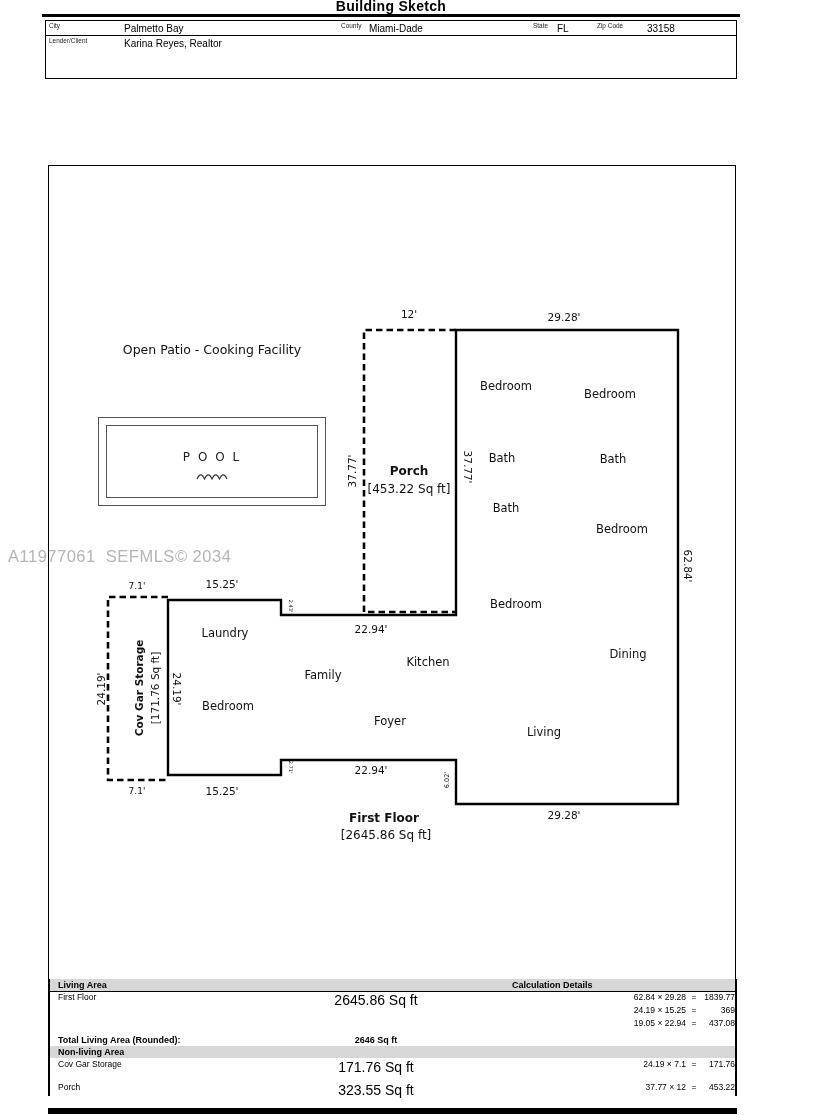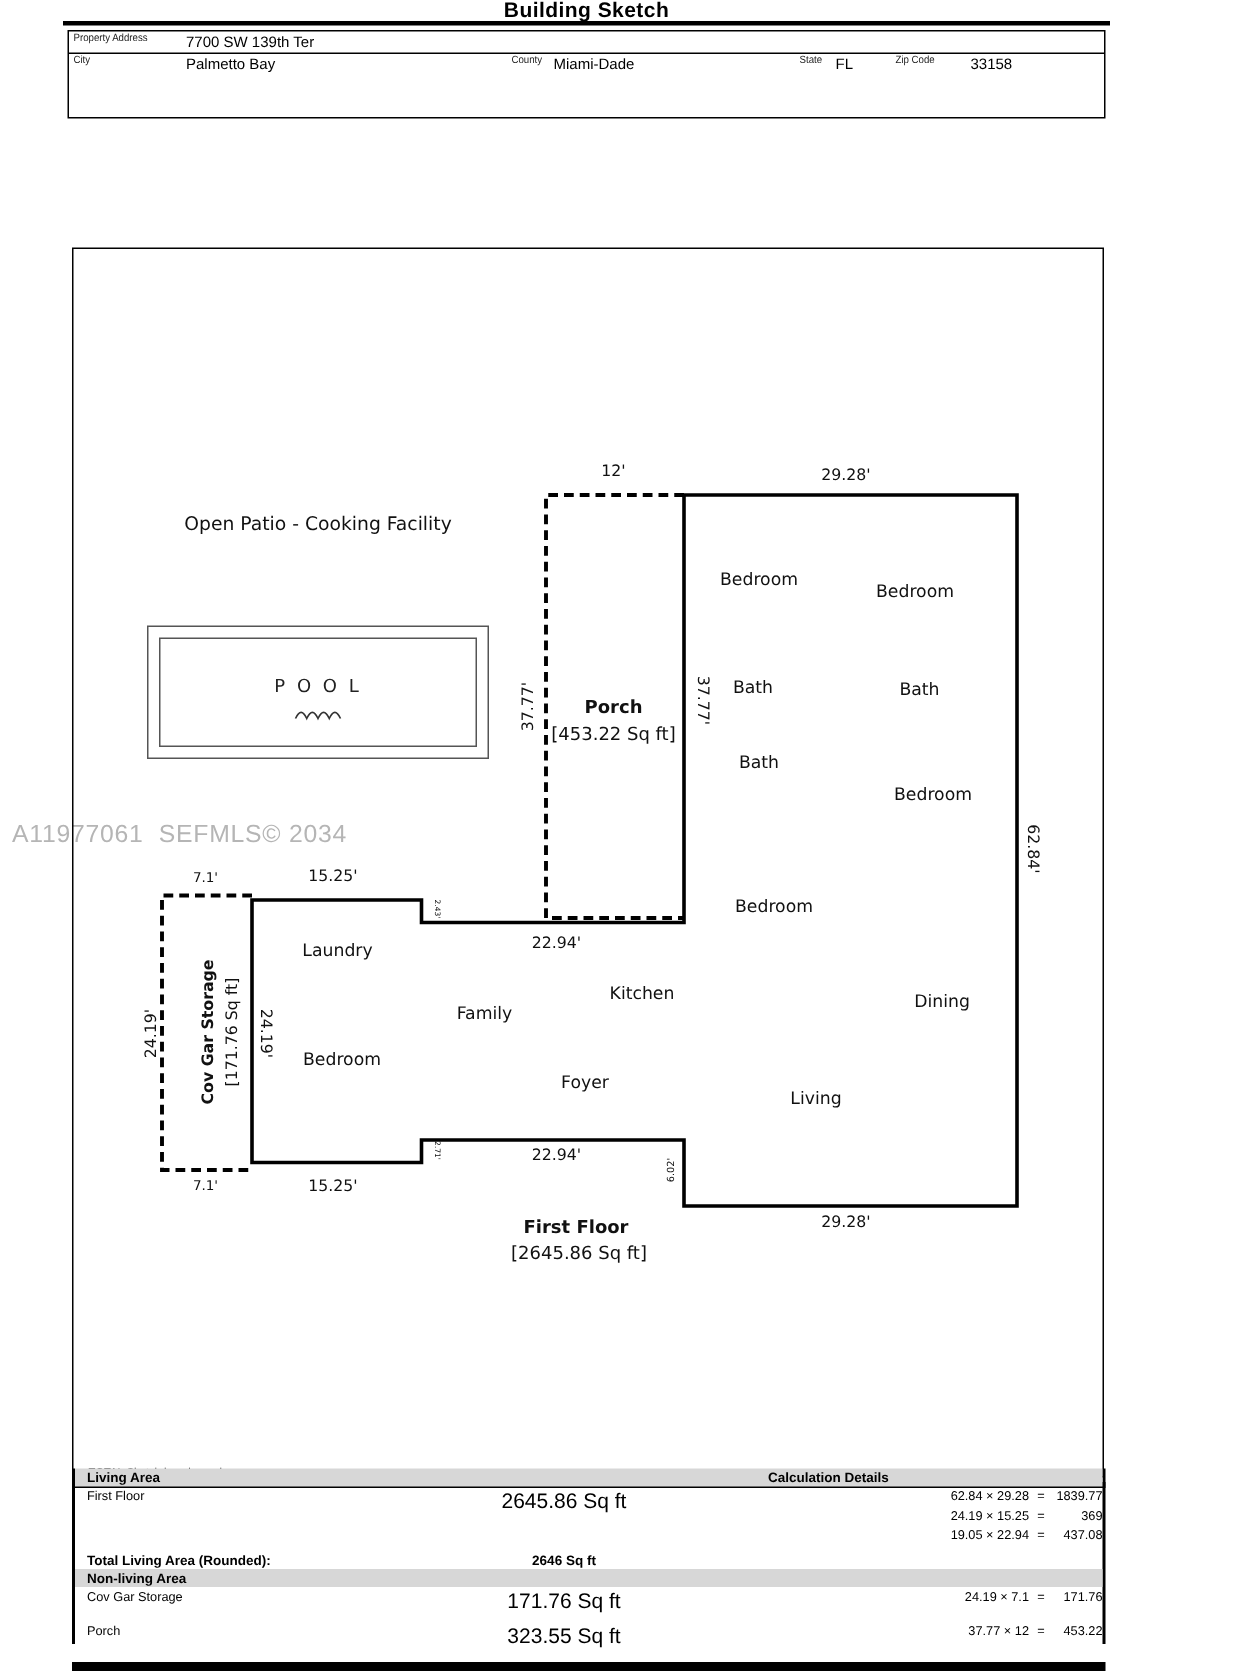--- a/index.html
+++ b/index.html
@@ -55,32 +55,32 @@
   .fcalc .val{flex:1;text-align:right;}
 </style>
 </head>
 <body>
 
 <div class="page-title">Building Sketch</div>
 <div class="title-rule"></div>
 
 <div class="info-table">
   <div class="info-row">
-    <span class="ilabel" style="left:3px;">Property Address</span>
-    <span class="ival" style="left:78px;">7700 SW 139th Ter</span>
-  </div>
-  <div class="info-row">
     <span class="ilabel" style="left:3px;">City</span>
     <span class="ival" style="left:78px;">Palmetto Bay</span>
     <span class="ilabel" style="left:295px;">County</span>
     <span class="ival" style="left:323px;">Miami-Dade</span>
     <span class="ilabel" style="left:487px;">State</span>
     <span class="ival" style="left:511px;">FL</span>
     <span class="ilabel" style="left:551px;">Zip Code</span>
     <span class="ival" style="left:601px;">33158</span>
+  </div>
+  <div class="info-row">
+    <span class="ilabel" style="left:3px;">Lender/Client</span>
+    <span class="ival" style="left:78px;">Karina Reyes, Realtor</span>
   </div>
 </div>
 
 <div class="watermark">A11977061  SEFMLS© 2034</div>
 
 <div class="sketch-box"></div>
 
 <svg class="plan-svg" width="688" height="820" viewBox="48 165 688 820">
   <polygon points="168,600 281,600 281,615 456,615 456,330 678,330 678,804 456,804 456,760 281,760 281,775 168,775" fill="none" stroke="#000" stroke-width="2.4"></polygon>
   <path d="M456,330 L364,330 L364,612 L456,612" fill="none" stroke="#000" stroke-width="2.6" stroke-dasharray="6.5,4"></path>
@@ -120,21 +120,21 @@
 <div class="lbl dim b ccw" style="left:139px;top:688px;">Cov Gar Storage</div>
 <div class="lbl dim ccw" style="left:155px;top:688px;">[171.76 Sq ft]</div>
 
 <div class="lbl room" style="left:506px;top:386px;">Bedroom</div>
 <div class="lbl room" style="left:610px;top:394px;">Bedroom</div>
 <div class="lbl room" style="left:502px;top:458px;">Bath</div>
 <div class="lbl room" style="left:613px;top:459px;">Bath</div>
 <div class="lbl room" style="left:506px;top:508px;">Bath</div>
 <div class="lbl room" style="left:622px;top:529px;">Bedroom</div>
 <div class="lbl room" style="left:516px;top:604px;">Bedroom</div>
-<div class="lbl room" style="left:628px;top:654px;margin-top:13px;">Dining</div>
+<div class="lbl room" style="left:628px;top:654px;">Dining</div>
 <div class="lbl room" style="left:225px;top:633px;">Laundry</div>
 <div class="lbl room" style="left:323px;top:675px;">Family</div>
 <div class="lbl room" style="left:428px;top:662px;">Kitchen</div>
 <div class="lbl room" style="left:228px;top:706px;">Bedroom</div>
 <div class="lbl room" style="left:390px;top:721px;">Foyer</div>
 <div class="lbl room" style="left:544px;top:732px;">Living</div>
 
 <div class="lbl b" style="left:384px;top:818px;font-size:12px;">First Floor</div>
 <div class="lbl" style="left:386px;top:835px;font-size:12px;">[2645.86 Sq ft]</div>
 

